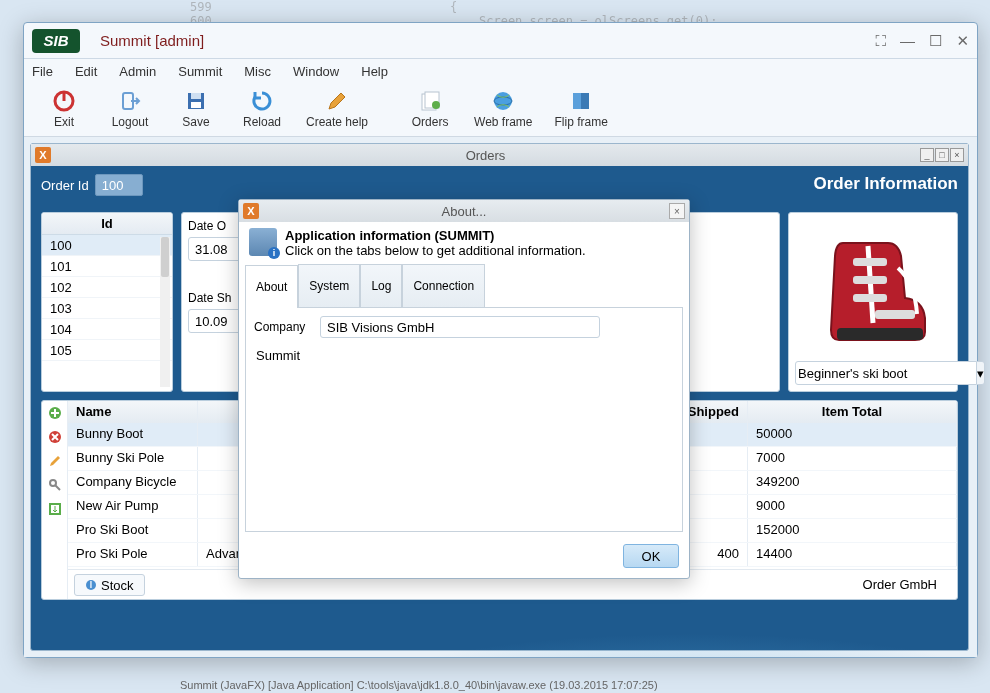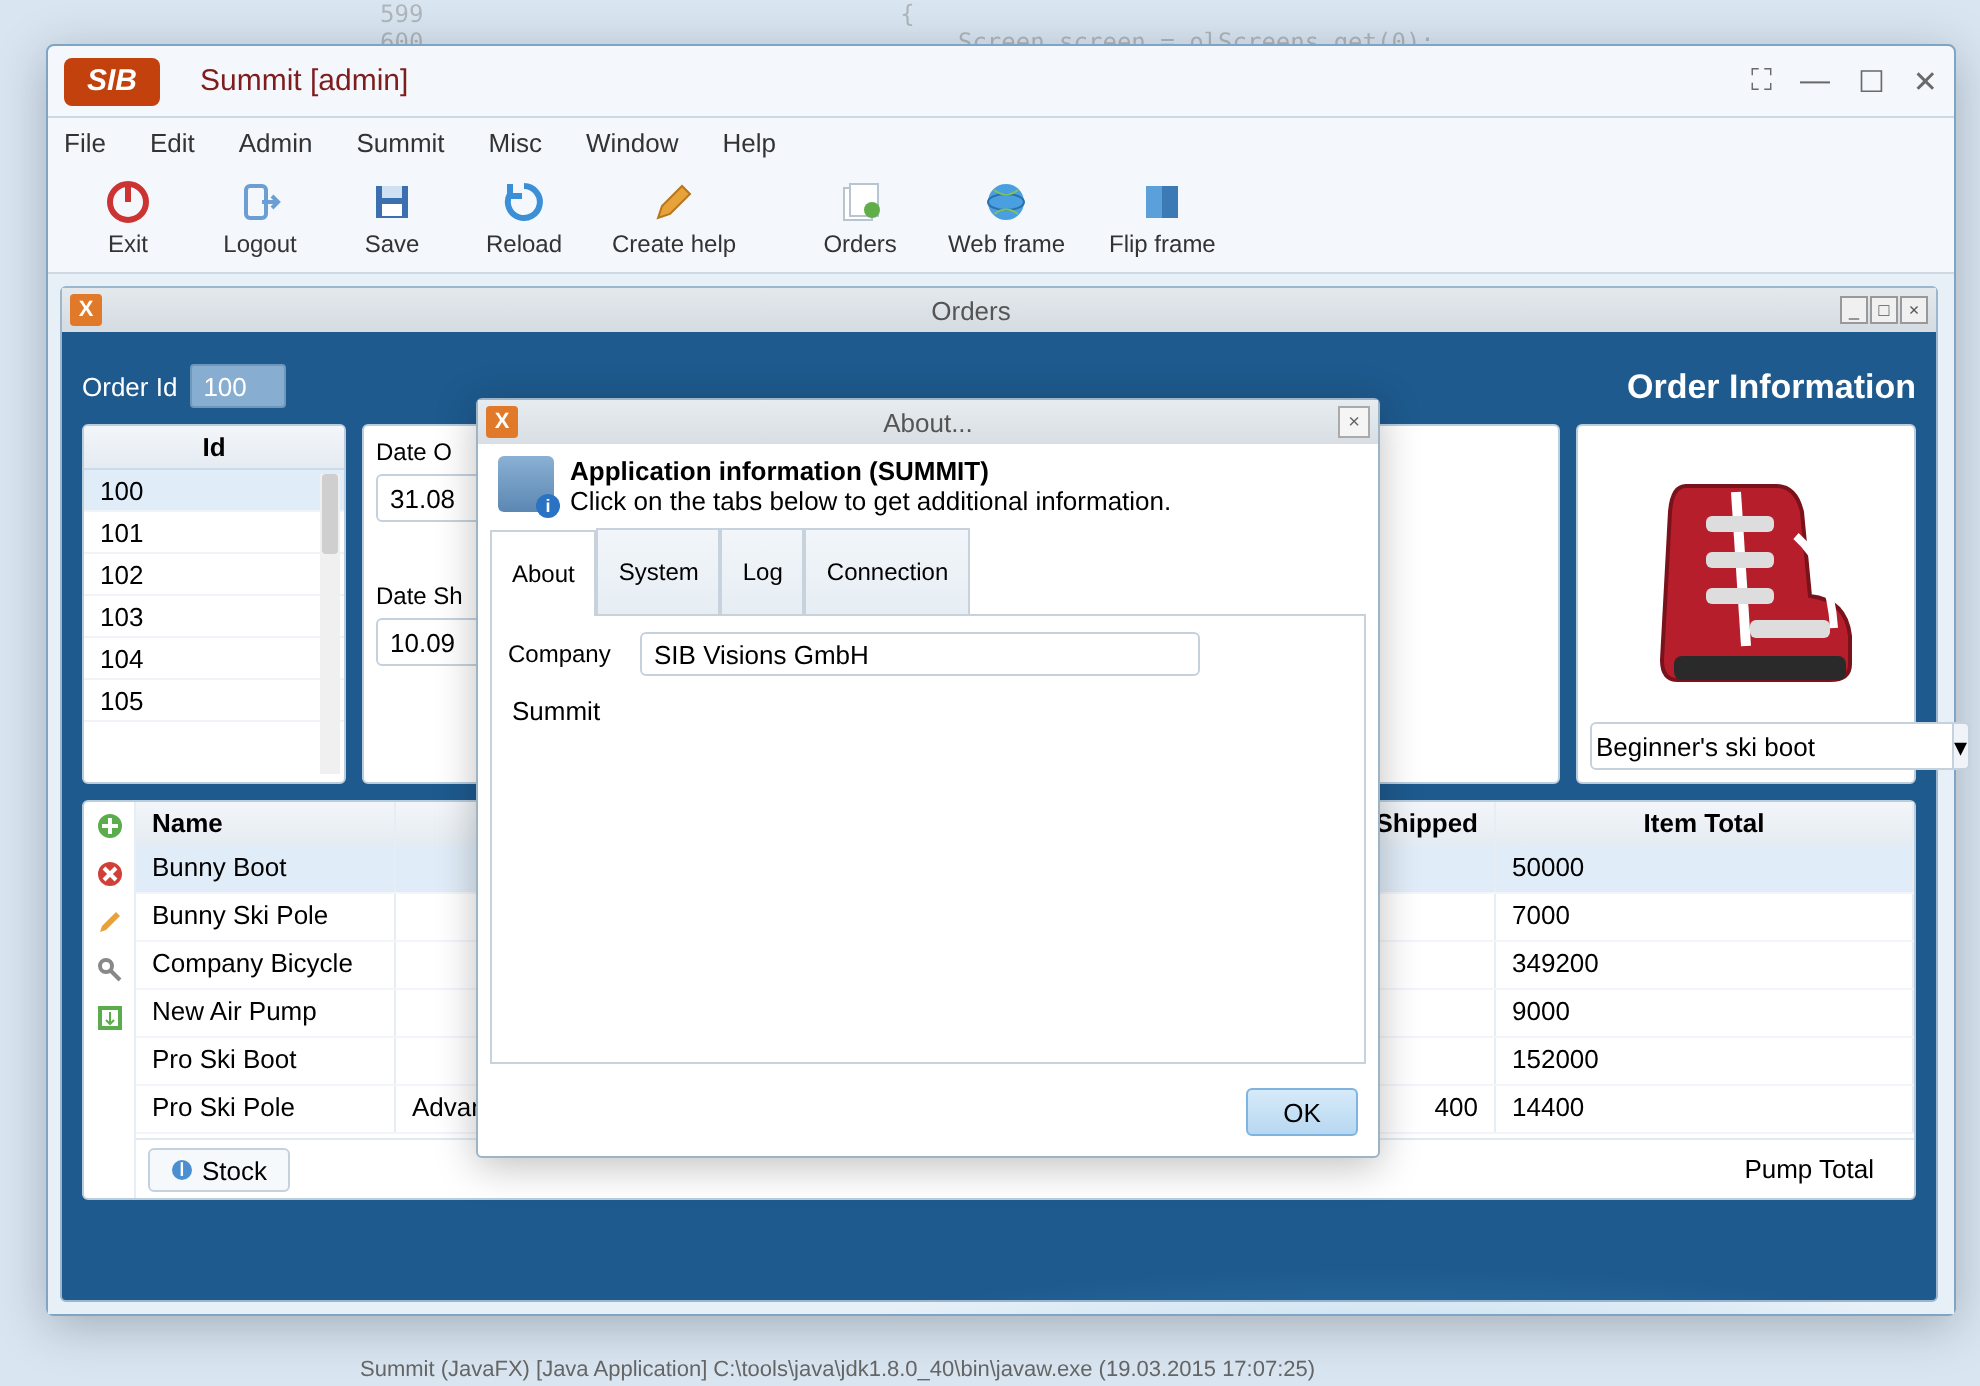--- a/index.html
+++ b/index.html
@@ -3,41 +3,41 @@
 <meta charset="utf-8">
 <style>
 * { box-sizing: border-box; margin: 0; padding: 0; font-family: "Segoe UI", Tahoma, sans-serif; font-size: 13px; }
 body { background: #d9e6f2; width: 990px; height: 693px; overflow: hidden; position: relative; }
 
 
 .bgcode { position:absolute; left:190px; top:0; color:#888; font-family:Consolas,monospace; font-size:12px; white-space:pre; opacity:.5; }
 
 .mainwin { position: absolute; left: 23px; top: 22px; width: 955px; height: 636px; background: #f4f8fc; border: 1px solid #7fa4c4; border-radius: 4px; box-shadow: 0 5px 25px rgba(0,0,0,.25); display:flex; flex-direction:column; z-index:5;}
 .titlebar { height: 36px; display:flex; align-items:center; padding: 0 8px; border-bottom:1px solid #cdd9e5;}
-.logo { width:48px; height:24px; background:#c2410c; color:#fff; font-weight:bold; font-style:italic; display:flex; align-items:center; justify-content:center; border-radius:4px; margin-right:10px; font-size:15px;}
+.logo { width:48px; height:24px; background:#14532d; color:#fff; font-weight:bold; font-style:italic; display:flex; align-items:center; justify-content:center; border-radius:4px; margin-right:10px; font-size:15px;}
 .title { color:#7f1d1d; font-size:15px; flex:1;margin-left:10px; }
 .winbtns { display:flex; gap:14px; align-items:center; }
 .winbtns span { color:#6a6a6a; font-size:15px; cursor:pointer;}
 .menubar { height:24px; display:flex; align-items:center; gap:6px; padding:0 0; color:#333;}
 .menubar span { padding:2px 8px; cursor:pointer;}
 .toolbar { height:54px; display:flex; align-items:flex-start; gap:22px; padding: 6px 18px 0 18px; border-bottom:1px solid #cfd9e3;}
 .tbtn { display:flex; flex-direction:column; align-items:center; gap:2px; cursor:pointer; min-width:44px;}
 .tbtn .ic { width:24px; height:24px; display:flex; align-items:center; justify-content:center; }
 .tbtn .lbl { font-size:12px; color:#333;}
 .workspace { flex:1; position:relative; background:#e8f0f7; }
 
 .mdi { position:absolute; left:6px; top:6px; right:8px; bottom:6px; background:#1e5a8e; border:1px solid #9bb6cd; border-radius:3px; display:flex; flex-direction:column;}
 .mdi-title { height:22px; background:linear-gradient(#e4e9ed,#d4dbe1); display:flex; align-items:center; padding:0 4px; gap:6px;}
 .mdi-title .x { width:16px; height:16px; background:#e07a2a; color:#fff; font-weight:bold; display:flex; align-items:center; justify-content:center; border-radius:2px; font-size:11px;}
 .mdi-title .t { flex:1; text-align:center; color:#555;}
 .mdi-title .ctrls { display:flex; gap:1px;}
 .mdi-title .ctrls span { width:14px; height:14px; border:1px solid #999; background:#f0f0f0; font-size:9px; display:flex; align-items:center; justify-content:center; color:#555;}
 .mdi-body { flex:1; position:relative; padding:8px 10px; }
 
-.topbar { display:flex; align-items:flex-end; justify-content:space-between; color:#fff; height:30px;}
+.topbar { display:flex; align-items:flex-start; justify-content:space-between; color:#fff; height:30px;}
 .topbar .left { display:flex; align-items:center; gap:6px;}
 .topbar .left input { width:48px; height:22px; background:#87aed1; border:1px solid #6d97bd; color:#fff; padding:0 6px; border-radius:2px;}
 .topbar .right { font-weight:bold; font-size:17px; }
 
 .panels { display:flex; gap:8px; margin-top:8px;}
 .panel { background:#fff; border:1px solid #b9cddd; border-radius:3px; padding:6px;}
 .idpanel { width:132px; height:180px; padding:0; overflow:hidden; position:relative;}
 .idpanel .hdr { height:22px; background:linear-gradient(#f3f6f9,#e4ebf2); text-align:center; font-weight:600; border-bottom:1px solid #cddbe7; line-height:22px;}
 .idpanel .row { height:21px; padding:0 8px; line-height:21px; border-bottom:1px solid #f0f4f8;}
 .idpanel .row.sel { background:#e0ecf7;}
@@ -362,21 +362,21 @@
                 </div>
               </div>
             <div class="gfoot">
               <button class="stock">
                   <svg width="12" height="12">
                     <circle cx="6" cy="6" r="5" fill="#4a8fd0"></circle>
                     <text x="6" y="9" text-anchor="middle" fill="#fff" font-size="9">i</text>
                   </svg>
                   <span>Stock</span>
                 </button>
-              <span>Pump Total</span>
+              <span>Order GmbH</span>
             </div>
           </div>
         </div>
 
       </div>
     </div>
     <div class="wave"></div>
   </div>
 </div>
 

